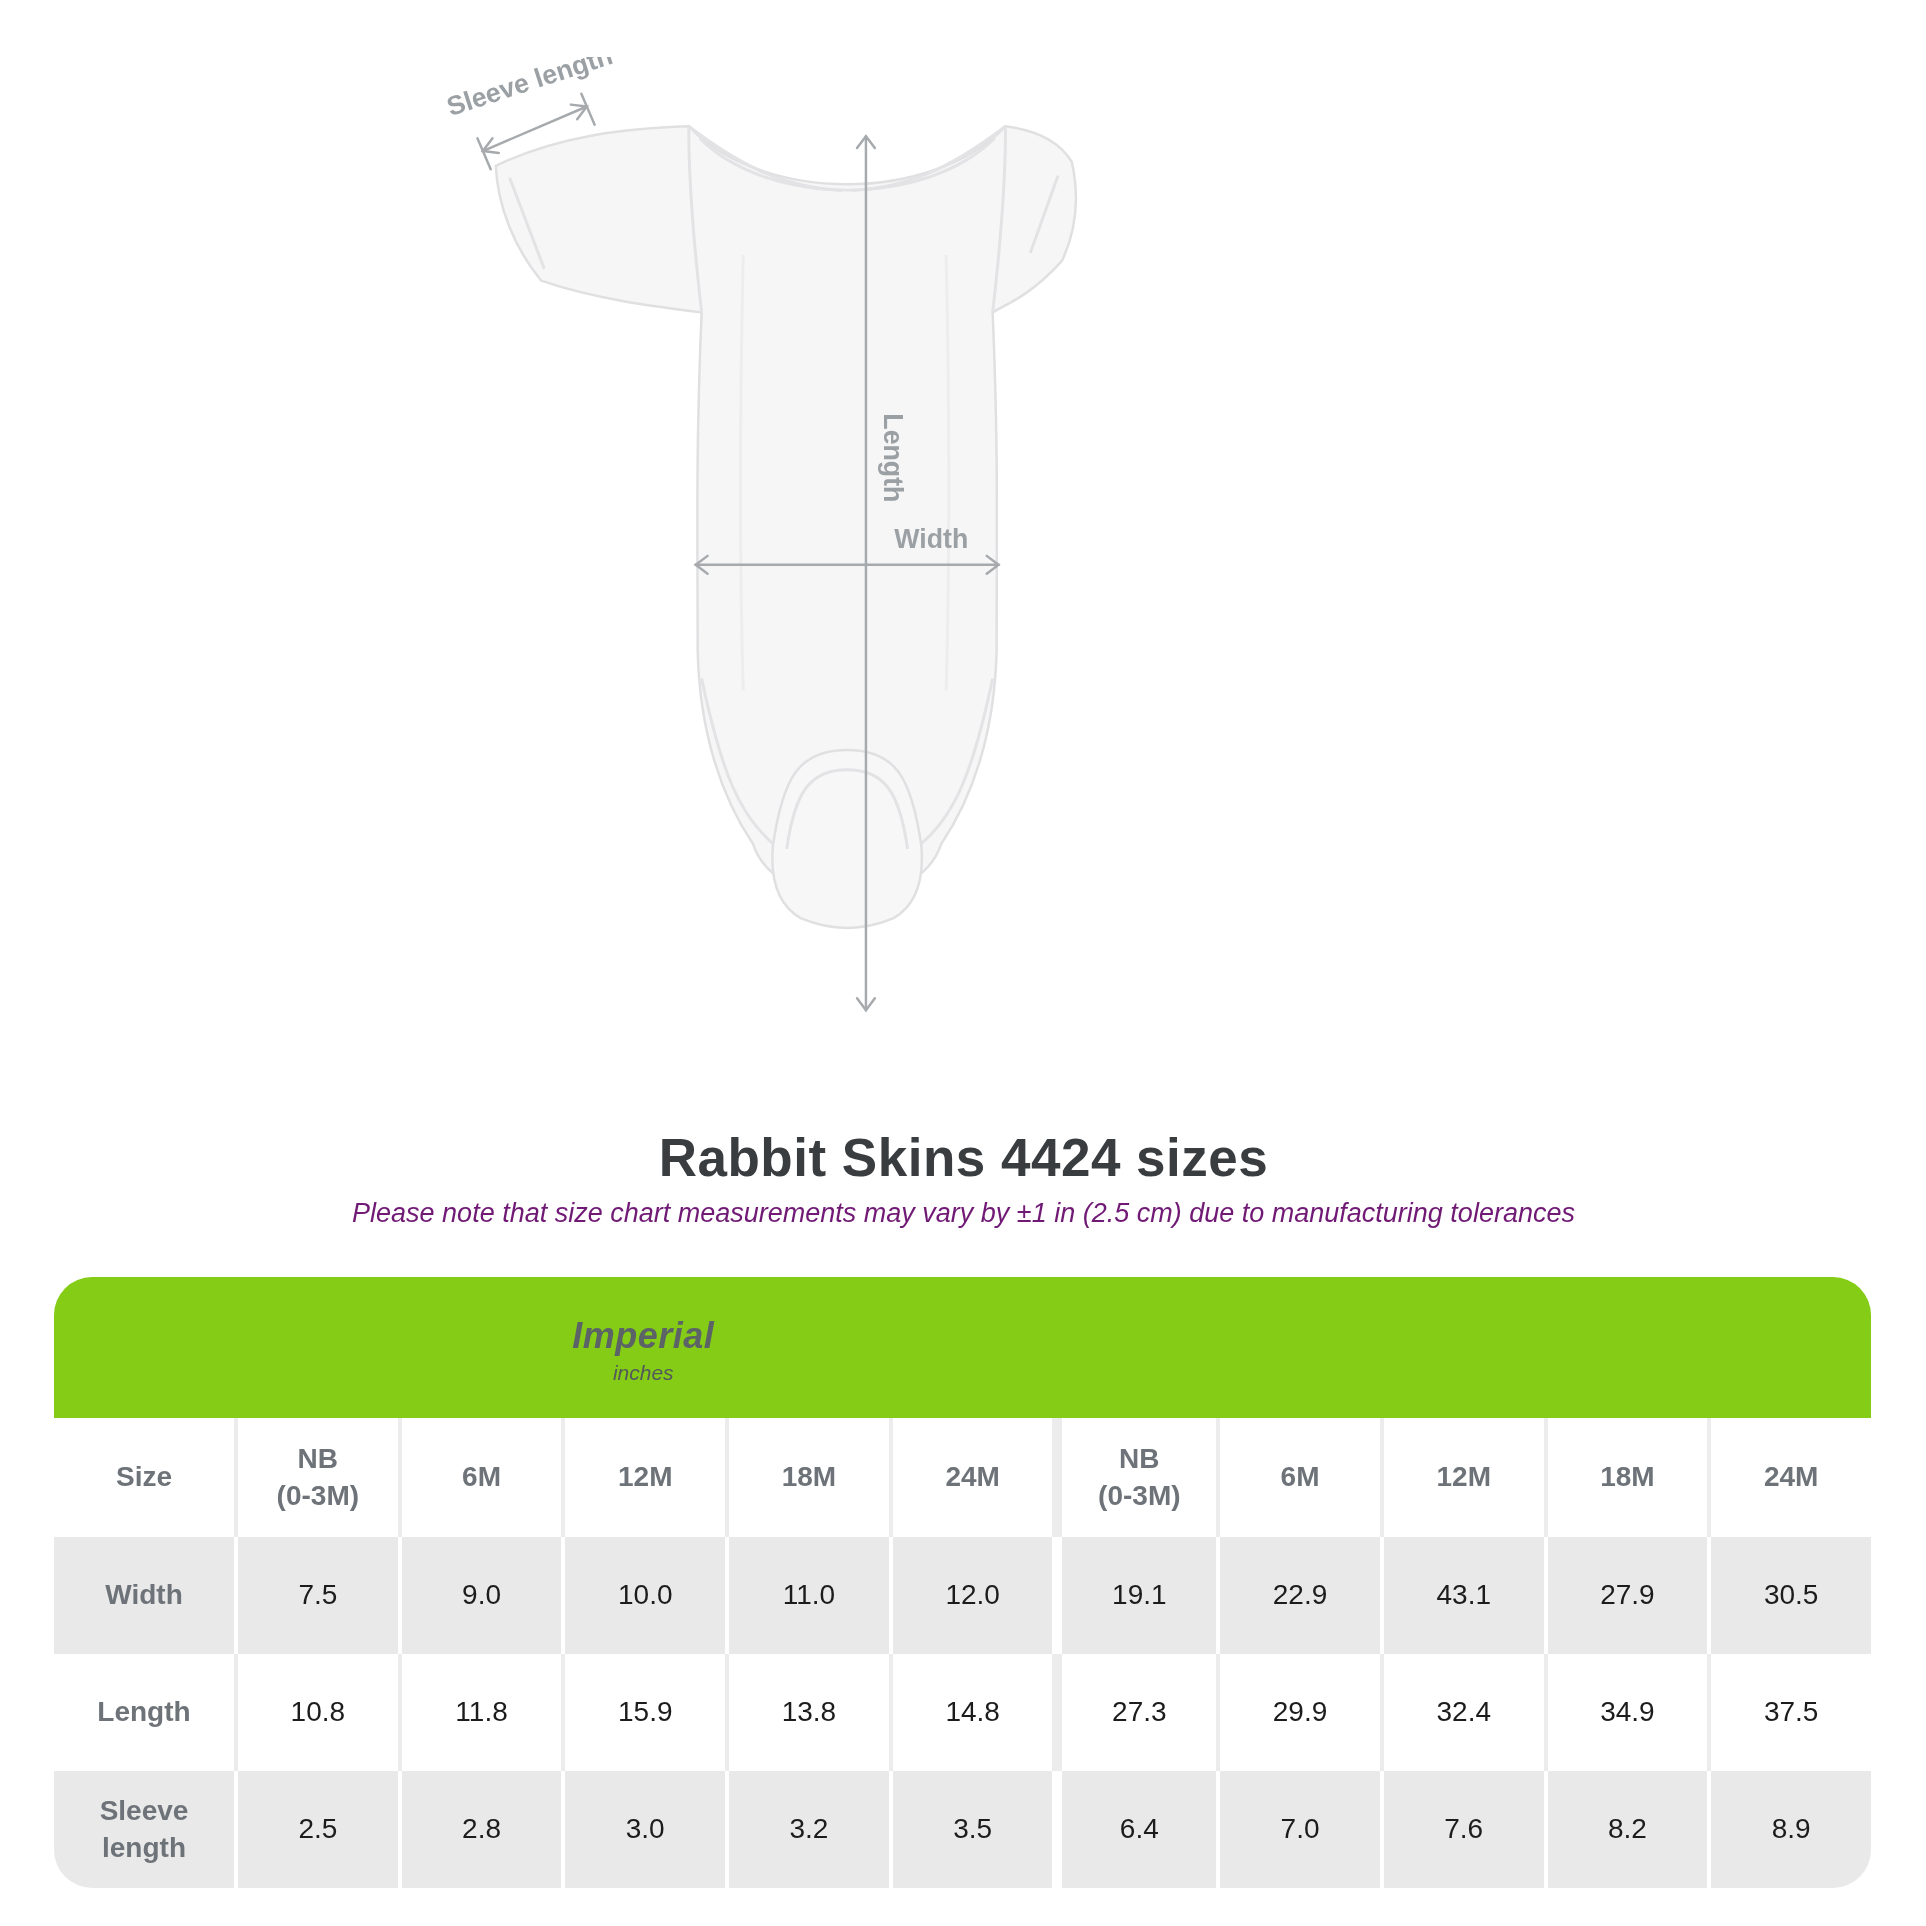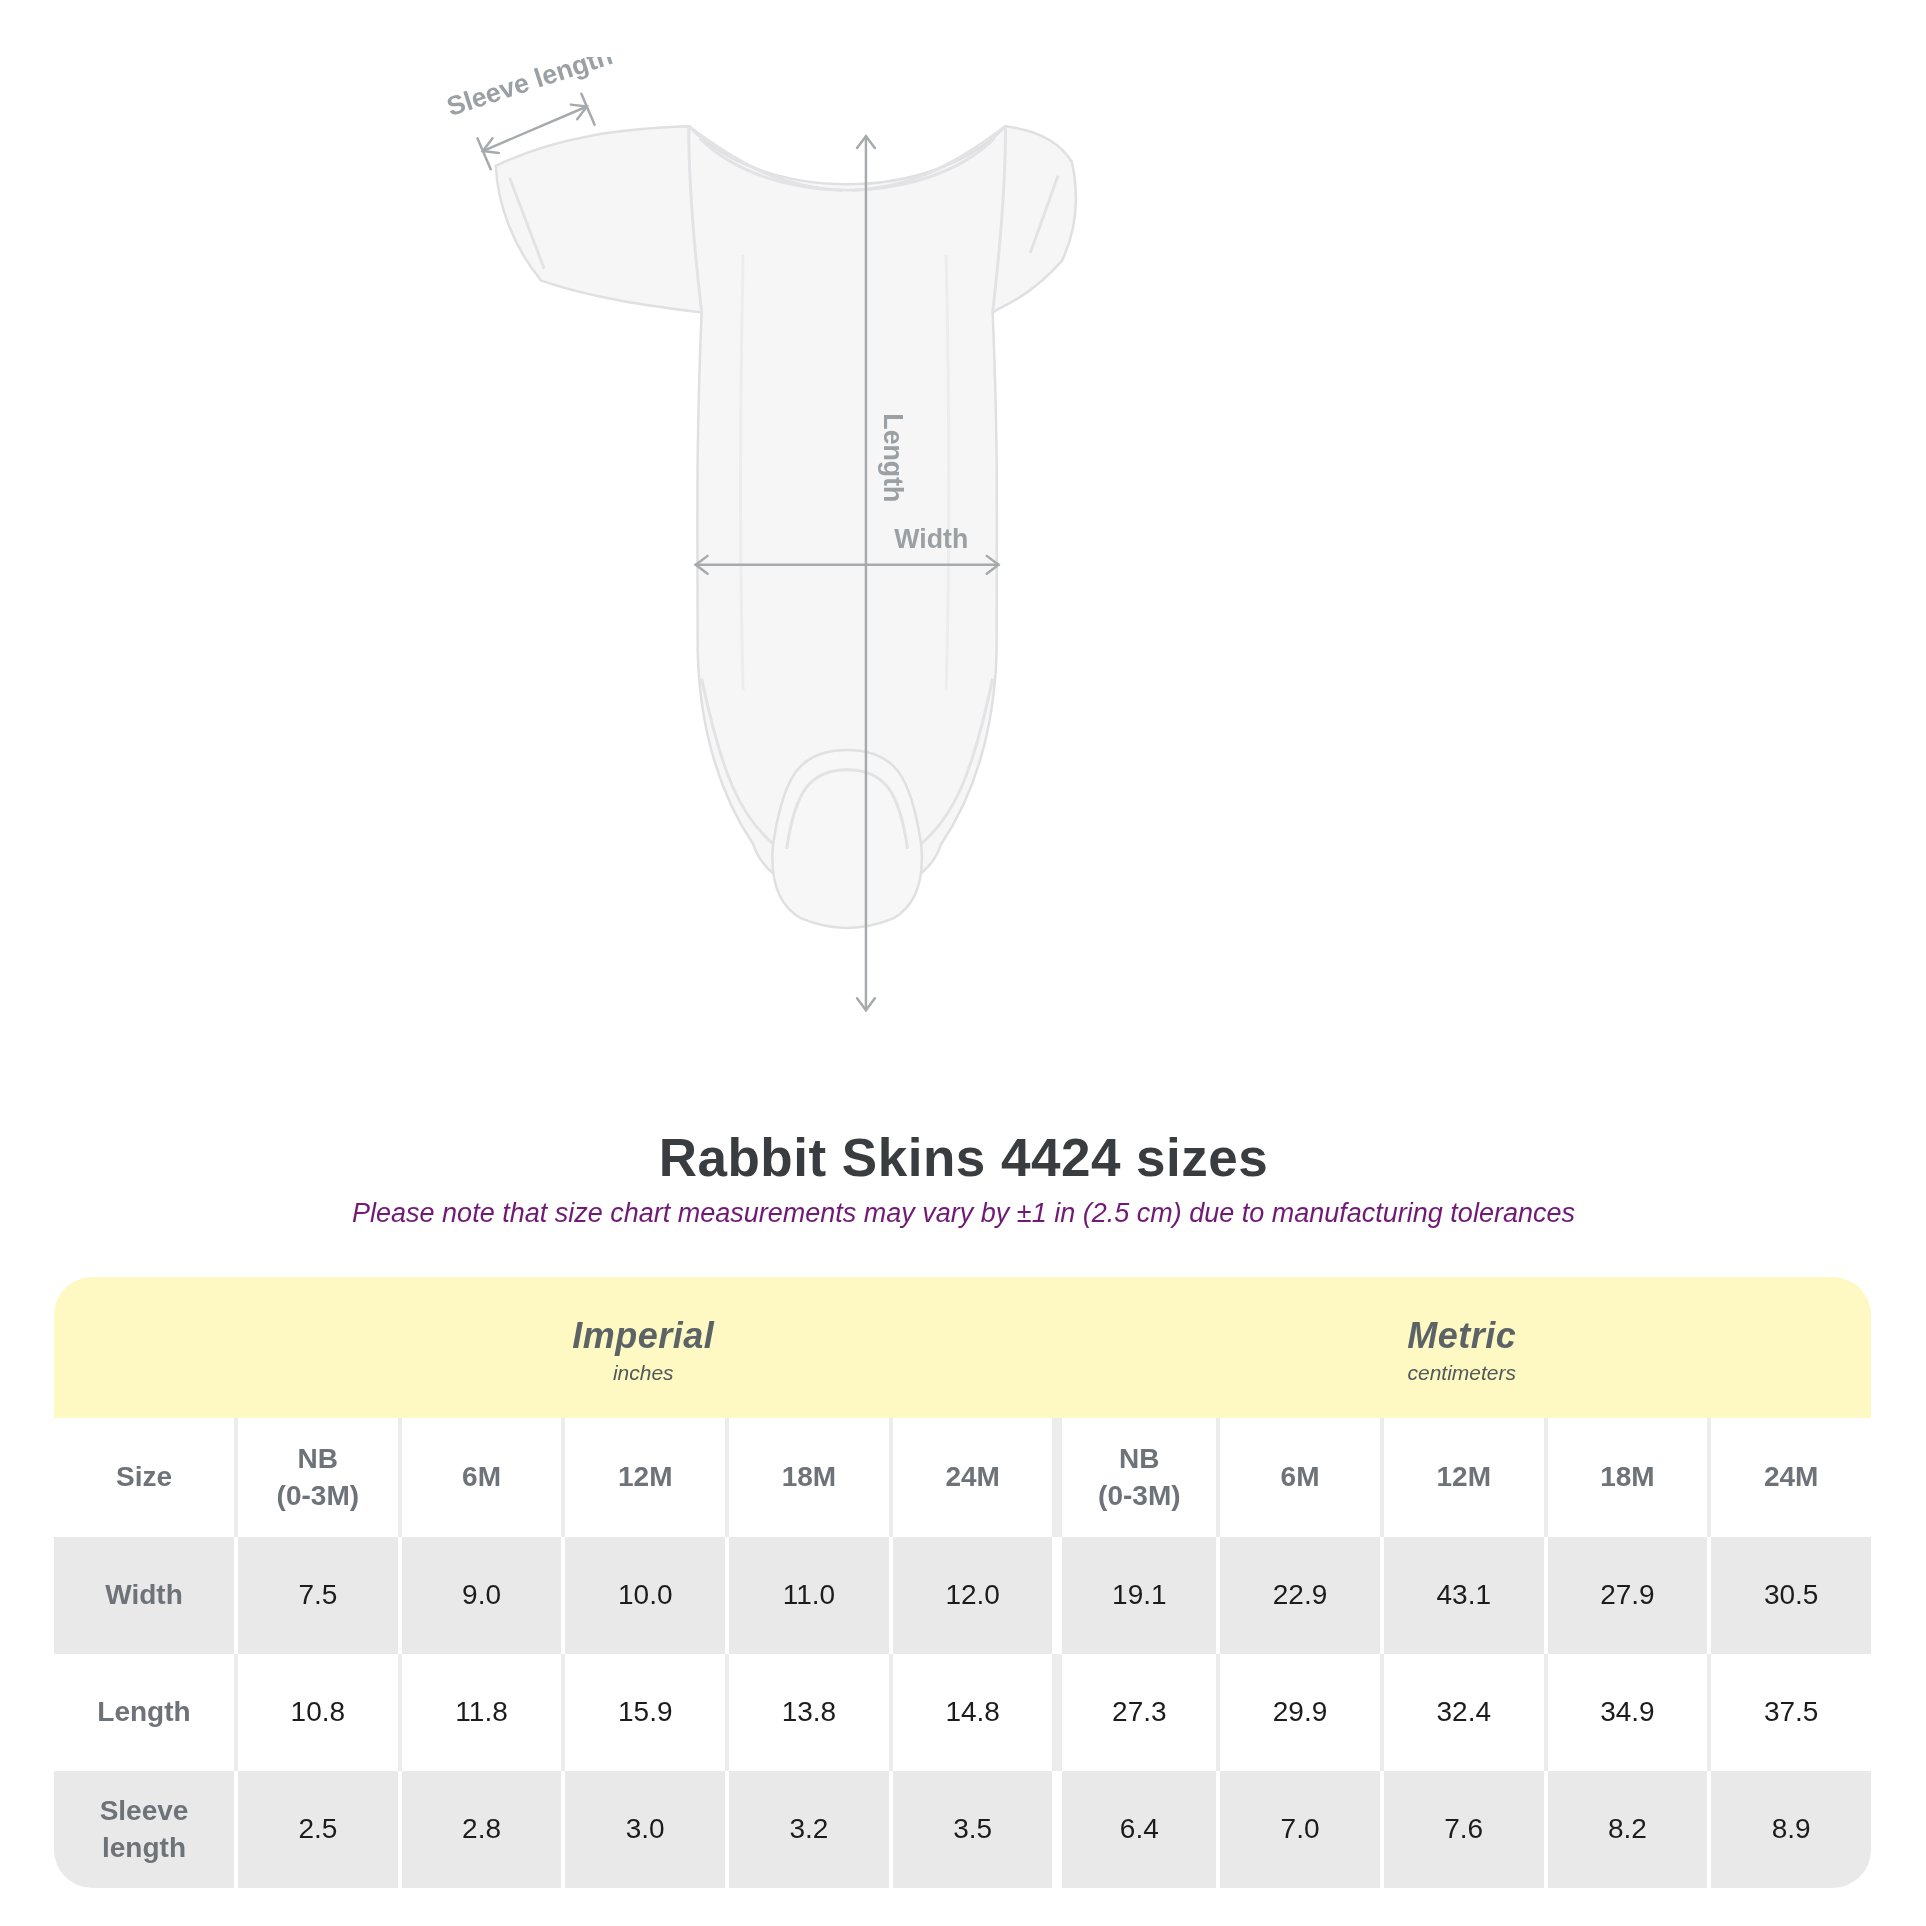--- a/index.html
+++ b/index.html
@@ -17,21 +17,21 @@
   }
   .subtitle{
     position:absolute;left:0;top:1198px;width:100%;text-align:center;
     font-size:27px;font-style:italic;color:#701a75;
   }
   
   .tbl{position:absolute;left:54px;top:1277px;width:1817px;}
   .trow{display:grid;grid-template-columns:180px repeat(10,1fr);box-sizing:border-box;}
   .trow .cell{box-sizing:border-box;display:flex;align-items:center;justify-content:center;
     text-align:center;white-space:pre-line;line-height:1.3;}
-  .band{height:141px;background:#fef9c3;border-radius:38px 38px 0 0;}
+  .band{height:141px;background:#84cc16;border-radius:38px 38px 0 0;}
   .grp{display:flex;flex-direction:column;align-items:center;justify-content:center;gap:4px;padding-top:4px;}
   .grp-imperial{grid-column:2 / span 5;}
   .grp-metric{grid-column:7 / span 5;}
   .gname{font-size:36px;font-weight:bold;font-style:italic;color:#5c6367;letter-spacing:0.5px;}
   .gunit{font-size:21px;font-style:italic;color:#53585c;}
   .hdr{height:119px;background:#ffffff;--sep:#ececec;}
   .row-gray{height:117px;background:#e9e9e9;--sep:#ffffff;}
   .row-white{height:117px;background:#ffffff;--sep:#ececec;}
   .row-last{border-radius:0 0 38px 38px;}
   .trow .cell + .cell{border-left:4px solid var(--sep);}
@@ -108,24 +108,20 @@
 <div class="title">Rabbit Skins 4424 sizes</div>
 <div class="subtitle">Please note that size chart measurements may vary by ±1 in (2.5 cm) due to manufacturing tolerances</div>
 
 <div class="tbl">
 
   <div class="trow band">
     <div class="grp grp-imperial">
       <div class="gname">Imperial</div>
       <div class="gunit">inches</div>
     </div>
-    <div class="grp grp-metric">
-      <div class="gname">Metric</div>
-      <div class="gunit">centimeters</div>
-    </div>
   </div>
 
   <div class="trow hdr">
     <div class="cell lbl">Size</div>
     <div class="cell lbl">NB
 (0-3M)</div>
     <div class="cell lbl">6M</div>
     <div class="cell lbl">12M</div>
     <div class="cell lbl">18M</div>
     <div class="cell lbl">24M</div>

